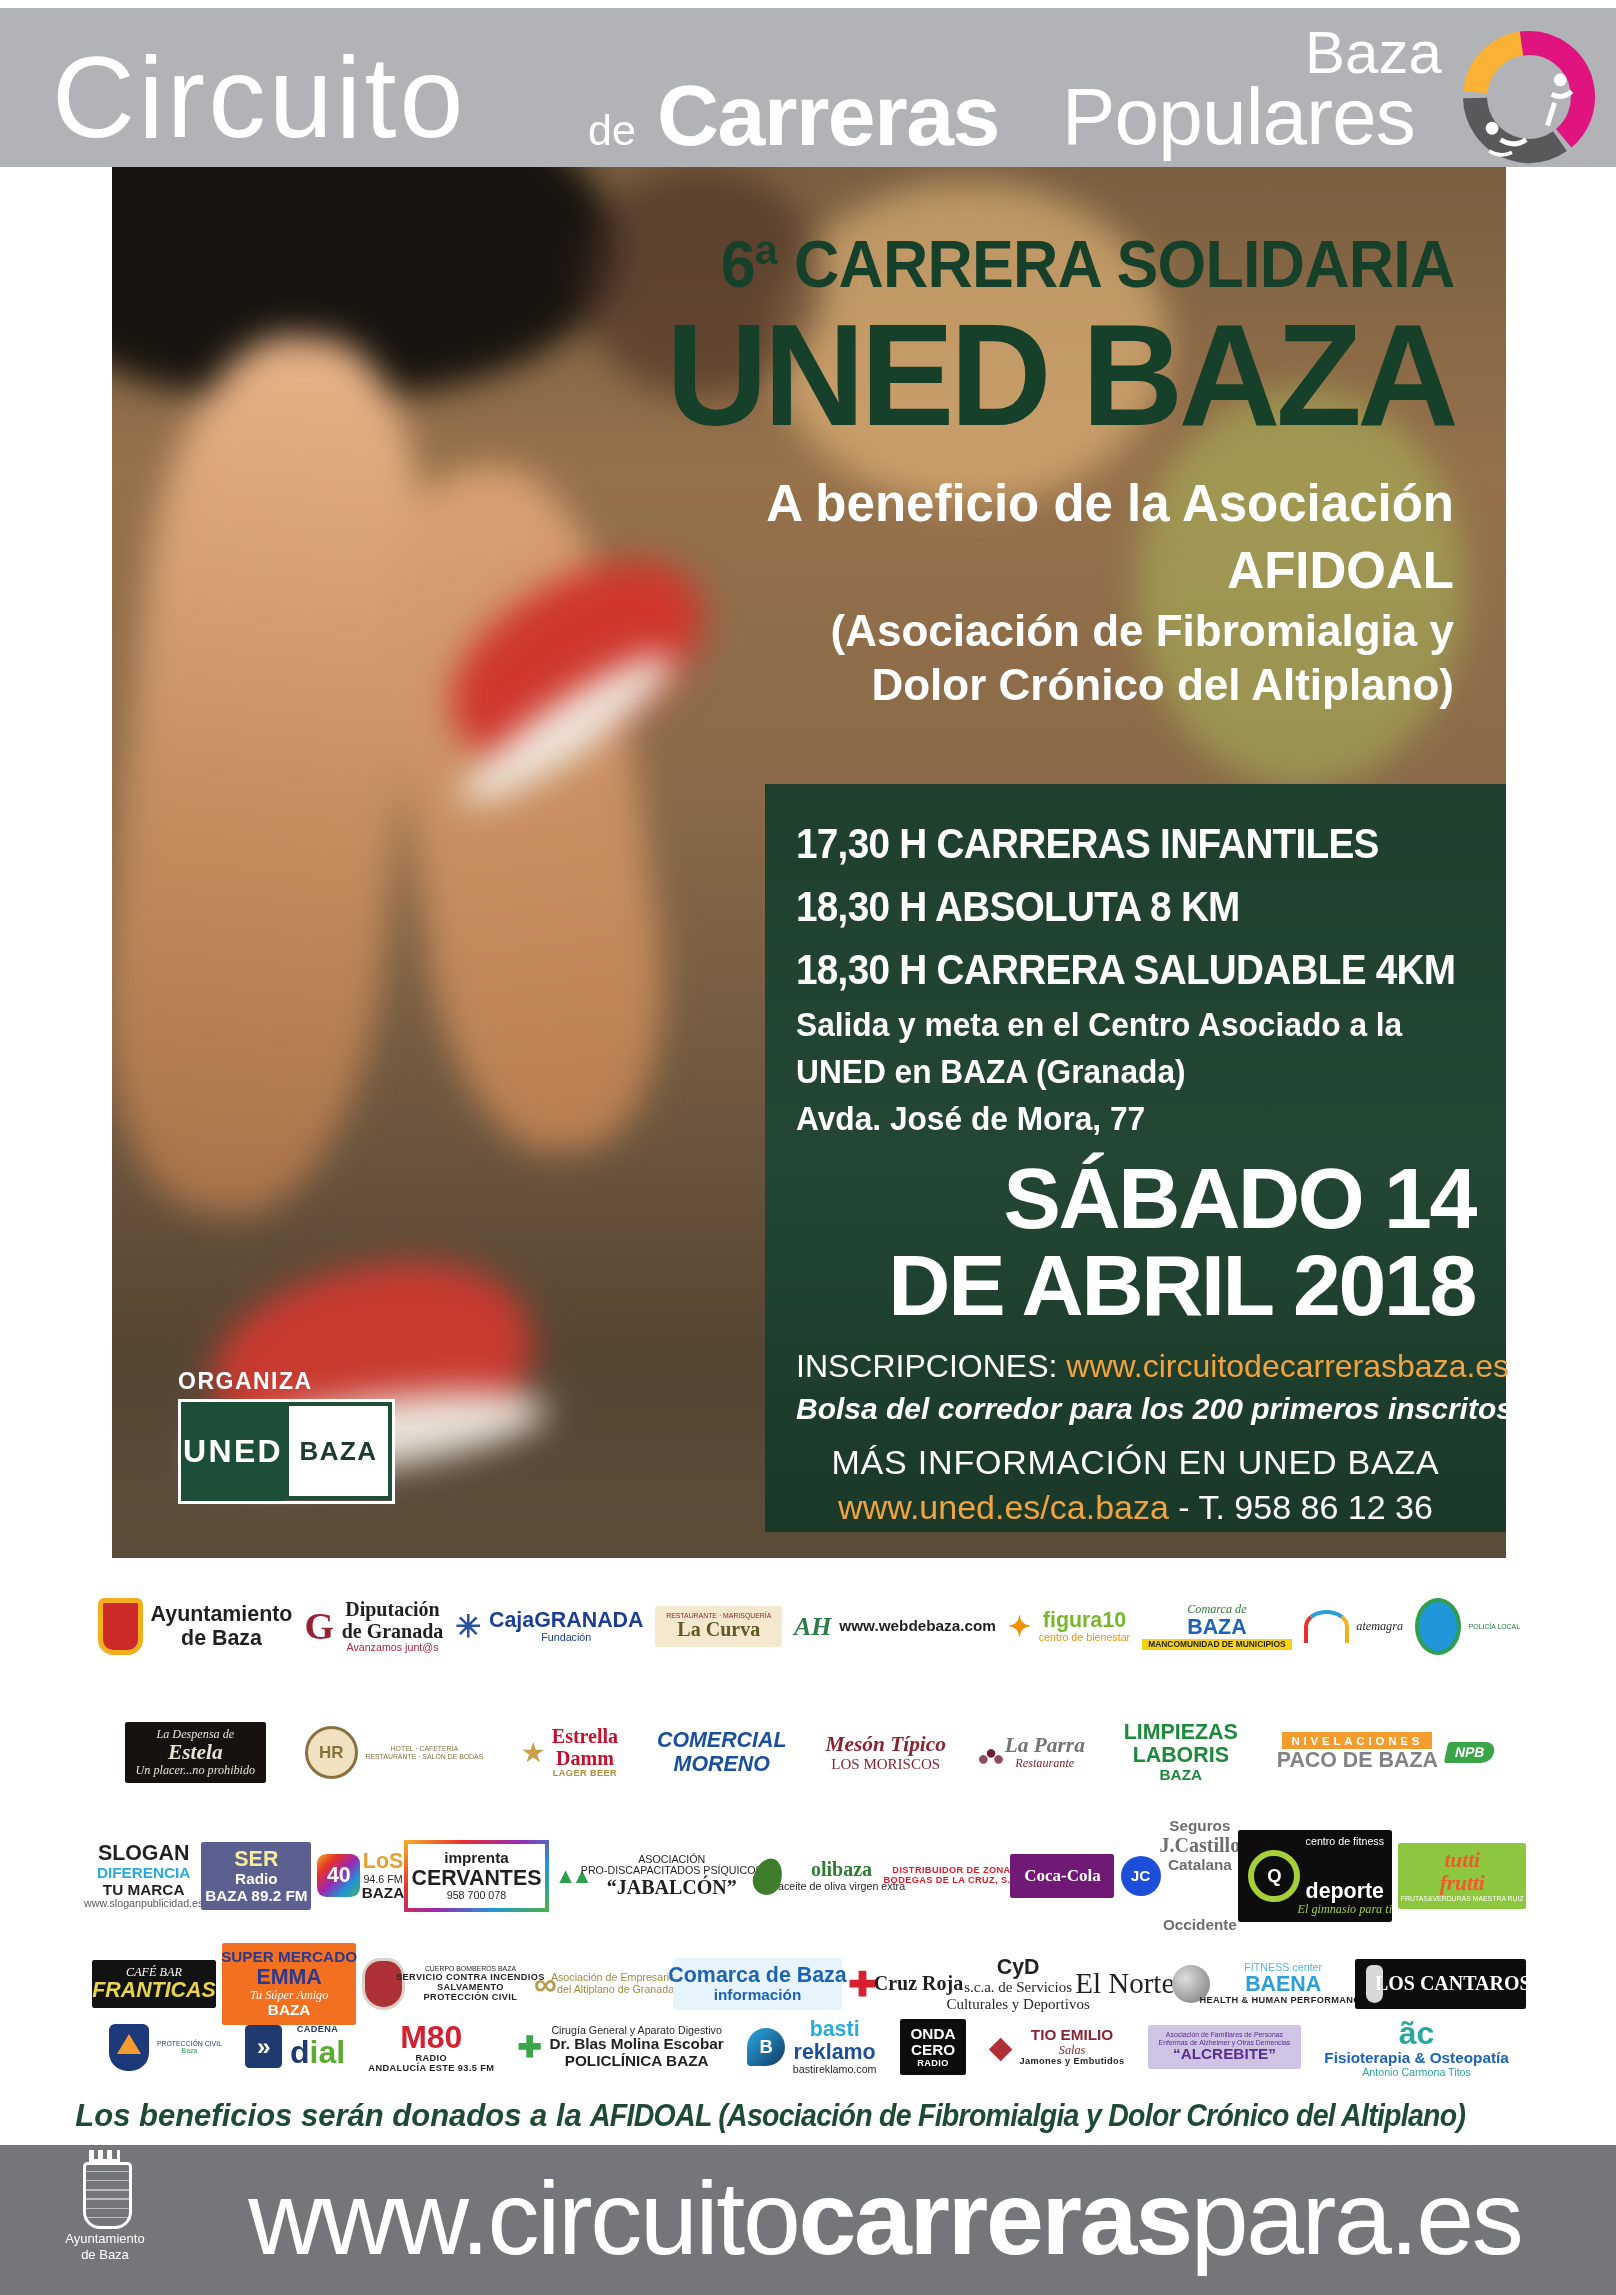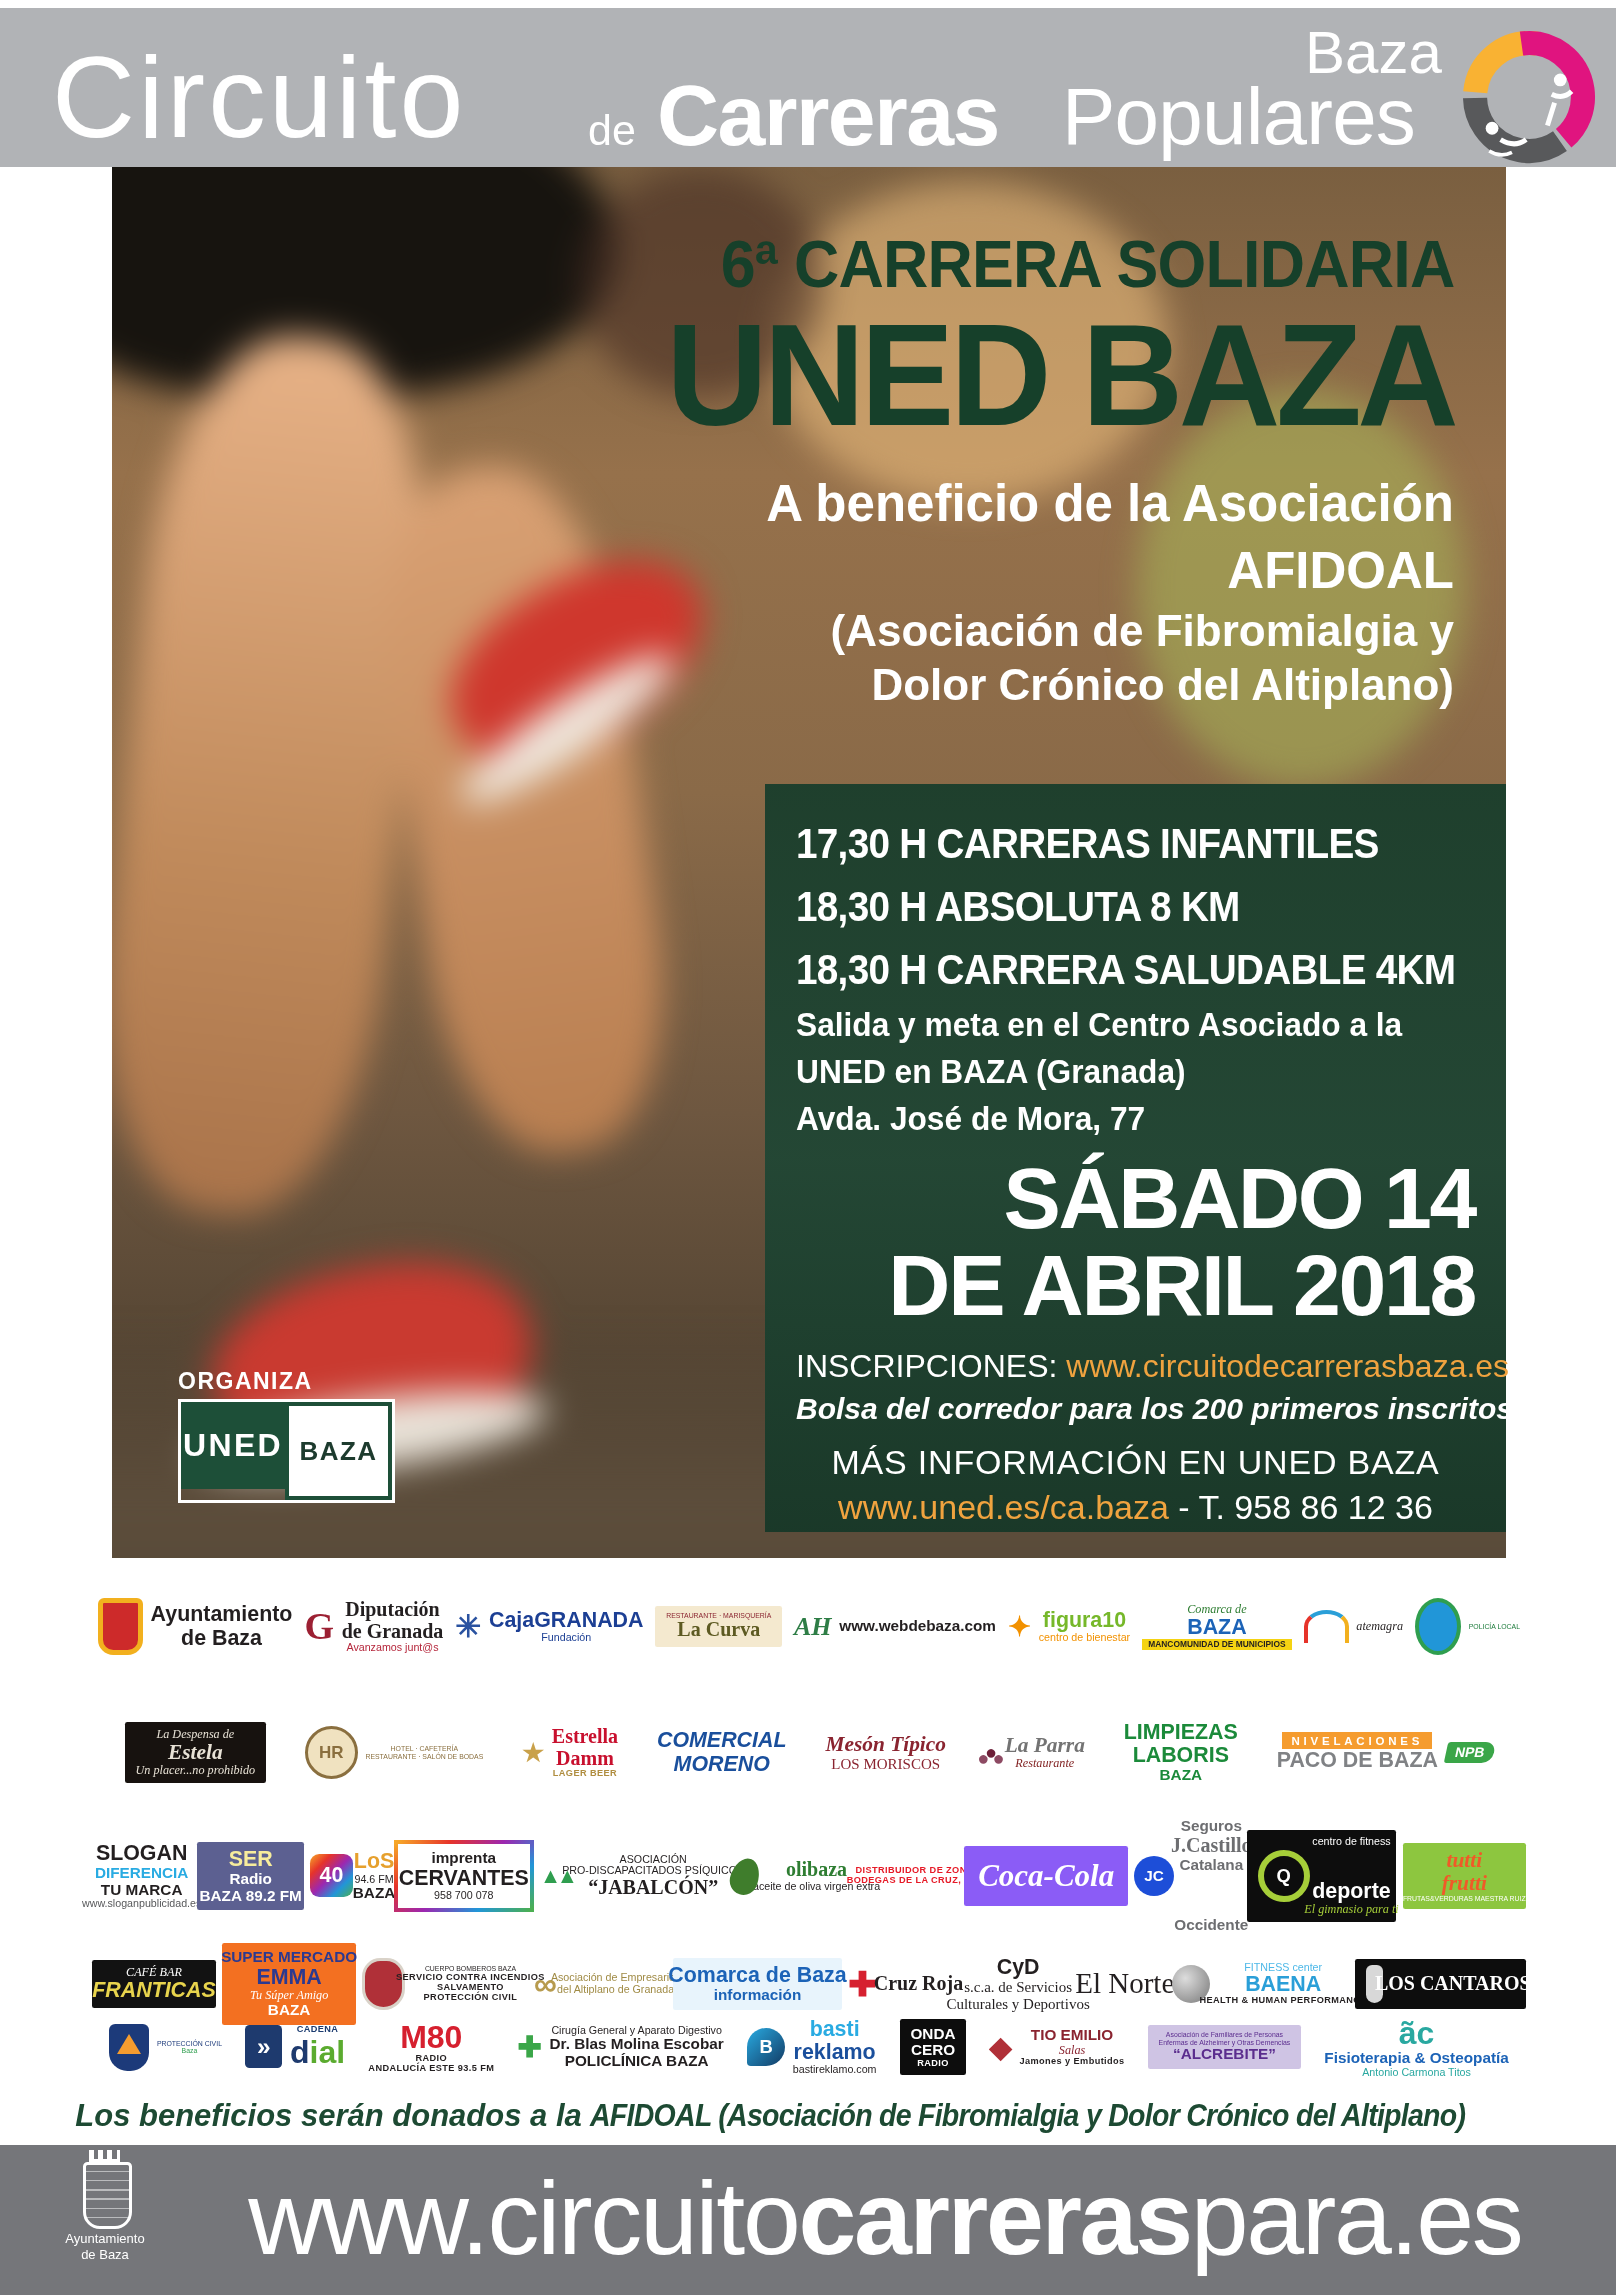--- a/index.html
+++ b/index.html
@@ -52,21 +52,21 @@
   .inscr{margin-top:18.4px;font-size:32px;white-space:nowrap}
   .inscr .url{color:#f0a33f}
   .bolsa{margin-top:7.7px;font-size:30px;font-weight:bold;font-style:italic;text-align:center;white-space:nowrap}
   .masinfo{margin-top:17px;font-size:34px;text-align:center;letter-spacing:0.8px;white-space:nowrap}
   .infoline{margin-top:6.1px;font-size:34px;text-align:center;white-space:nowrap}
   .infoline .url{color:#f0a33f}
 
   
   .organiza-label{position:absolute;left:178px;top:1368px;color:#fff;font-size:23px;font-weight:bold;letter-spacing:1.5px}
   .organiza-logos{position:absolute;left:178px;top:1399px;display:flex;border:3.1px solid #fff}
-  .uned-sq{width:104px;height:87px;background:#1d4f38;color:#fff;display:flex;align-items:center;justify-content:center;
+  .uned-sq{width:104px;height:99px;background:#1d4f38;color:#fff;display:flex;align-items:center;justify-content:center;
            font-size:32px;font-weight:bold;letter-spacing:2.3px}
   .baza-sq{width:99px;height:90px;background:#fff;border:4.6px solid #1d4f38;display:flex;align-items:center;justify-content:center;
            color:#1d3b2e;font-size:26px;font-weight:bold;letter-spacing:1.5px}
 
   
   .sponsor-row{position:absolute;left:92px;width:1434px;display:flex;justify-content:space-evenly;align-items:center;gap:6.1px}
   .row-1{top:1567px;height:119px}
   .row-2{top:1697px;height:111px}
   .row-3{top:1815px;height:122px}
   .row-4{top:1942px;height:84px}
@@ -98,21 +98,21 @@
   .ic-ah-green{color:#2e7d46;font-size:26px;font-family:"Liberation Serif",serif;font-style:italic}
   .ic-figure-orange{color:#f29100;font-size:27.5px}
   .ic-police-badge{width:38px;height:49px;background:#2196d8;border:4.6px solid #2f9e4f;border-radius:50%}
   .ic-hr-circle{width:47px;height:47px;border-radius:50%;background:#f0e2c0;border:3.8px solid #8a6f3f;color:#8a6f3f;font-size:17px}
   .ic-star-gold{color:#c9a14a;font-size:24.5px}
   .ic-grapes{color:#6d1f38;font-size:20px;text-shadow:-7.7px 6.1px 0 #8d4a63,7.7px 6.1px 0 #8d4a63}
   .ic-npb-flag{background:#3aa648;color:#fff;padding:3.1px 9.2px;border-radius:3.1px 12.2px 12.2px 3.1px;transform:skewX(-12deg);font-size:13.8px}
   .ic-los40{width:43px;height:43px;border-radius:9.2px;background:linear-gradient(135deg,#f7a928,#e6332a,#9c27b0,#2196d8,#4caf50);color:#fff;font-size:21.4px}
   .ic-jc-circle{width:40px;height:40px;border-radius:50%;background:#1d4ed8;color:#fff;font-size:15.3px}
   .ic-q-green{width:40px;height:40px;border-radius:50%;border:6.1px solid #a6ce39;background:#0d0d0d;color:#fff;font-size:18.4px}
-  .ic-cocacola{background:#8b5cf6;color:#fff;font-family:"Liberation Serif",serif;font-style:italic;font-weight:bold;font-size:31px;padding:12.2px 13.8px;border-radius:2.3px}
+  .ic-cocacola{background:#701a75;color:#fff;font-family:"Liberation Serif",serif;font-weight:bold;font-size:17px;padding:12.2px 13.8px;border-radius:2.3px}
   .ic-fire-badge{width:37px;height:46px;background:#b03038;border:3.8px solid #d9d2c8;border-radius:18.4px 18.4px 21.4px 21.4px}
   .ic-csa-swirl{color:#b79b4e;font-size:32px}
   .ic-red-cross{color:#d6202f;font-size:34px}
   .ic-amphora{width:17px;height:38px;background:#d8d8d8;border-radius:7.7px 7.7px 10.7px 10.7px}
   .ic-baena-ball{width:38px;height:38px;border-radius:50%;background:radial-gradient(circle at 35% 35%,#ddd,#777)}
   .ic-mountain{color:#2f9e4f;font-size:21.4px;letter-spacing:-4.6px}
   .ic-olive{width:27.5px;height:37px;background:#3f7d2c;border-radius:50%/60% 60% 40% 40%;transform:rotate(18deg)}
   .ic-pc-badge{width:40px;height:47px;background:#1c3a7a;border-radius:6.1px 6.1px 18.4px 18.4px;position:relative}
   .ic-pc-badge::after{content:"";position:absolute;left:7.7px;top:10.7px;width:0;height:0;border-left:12.2px solid transparent;border-right:12.2px solid transparent;border-bottom:20px solid #f59c2f}
   .ic-dial-chev{width:37px;height:43px;background:#1e3a6e;color:#fff;font-size:24.5px;border-radius:4.6px}

